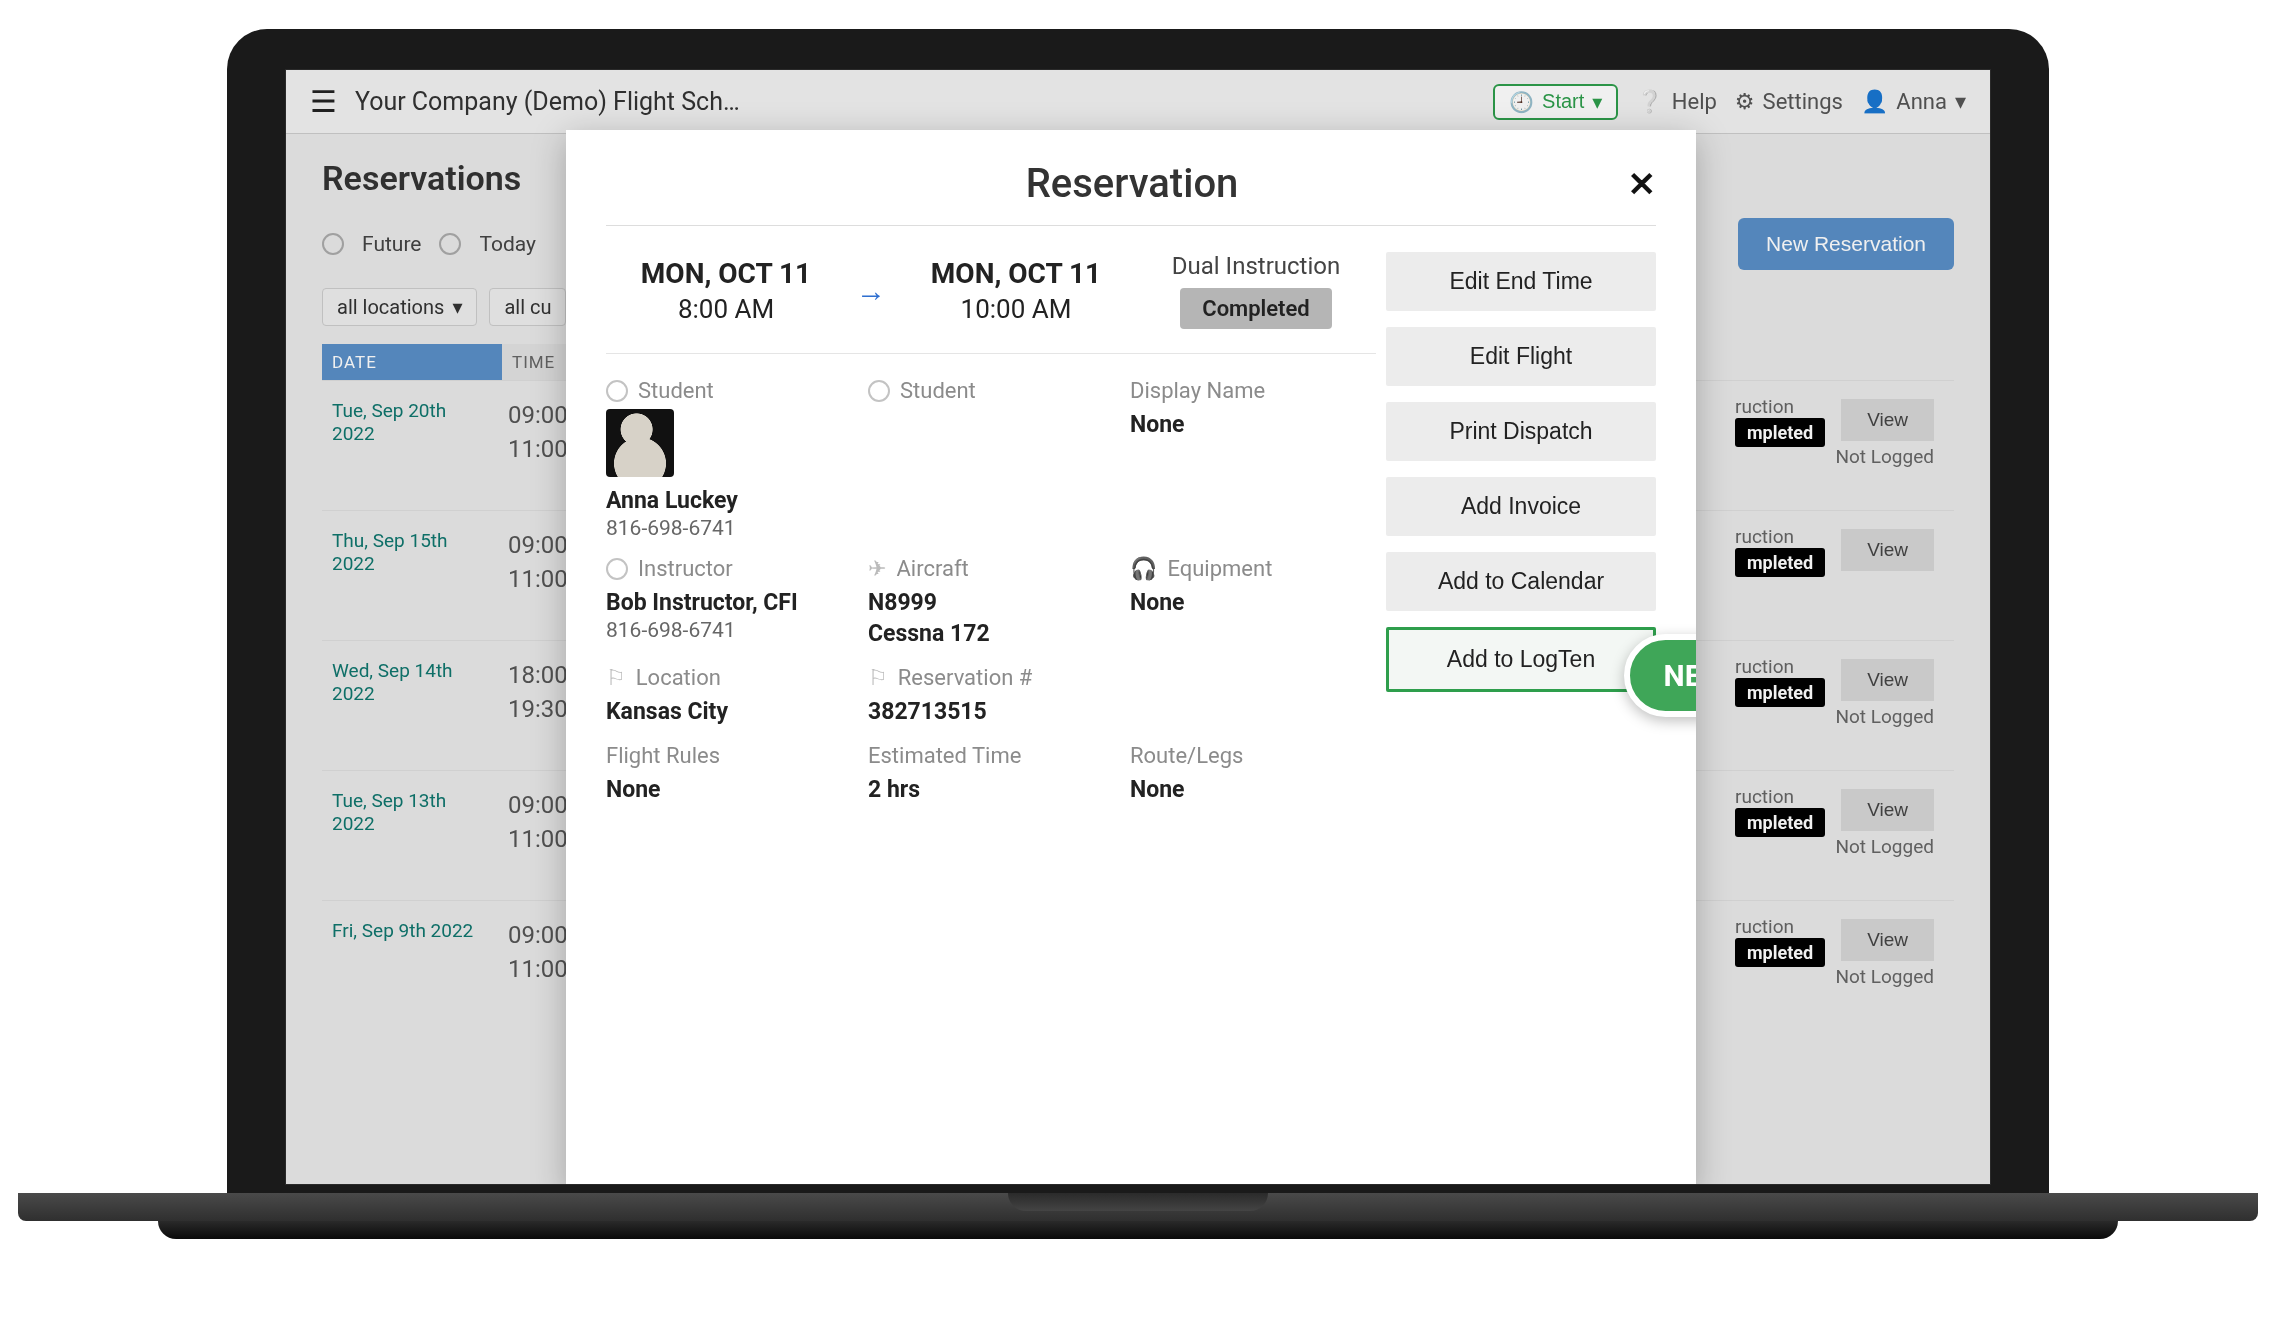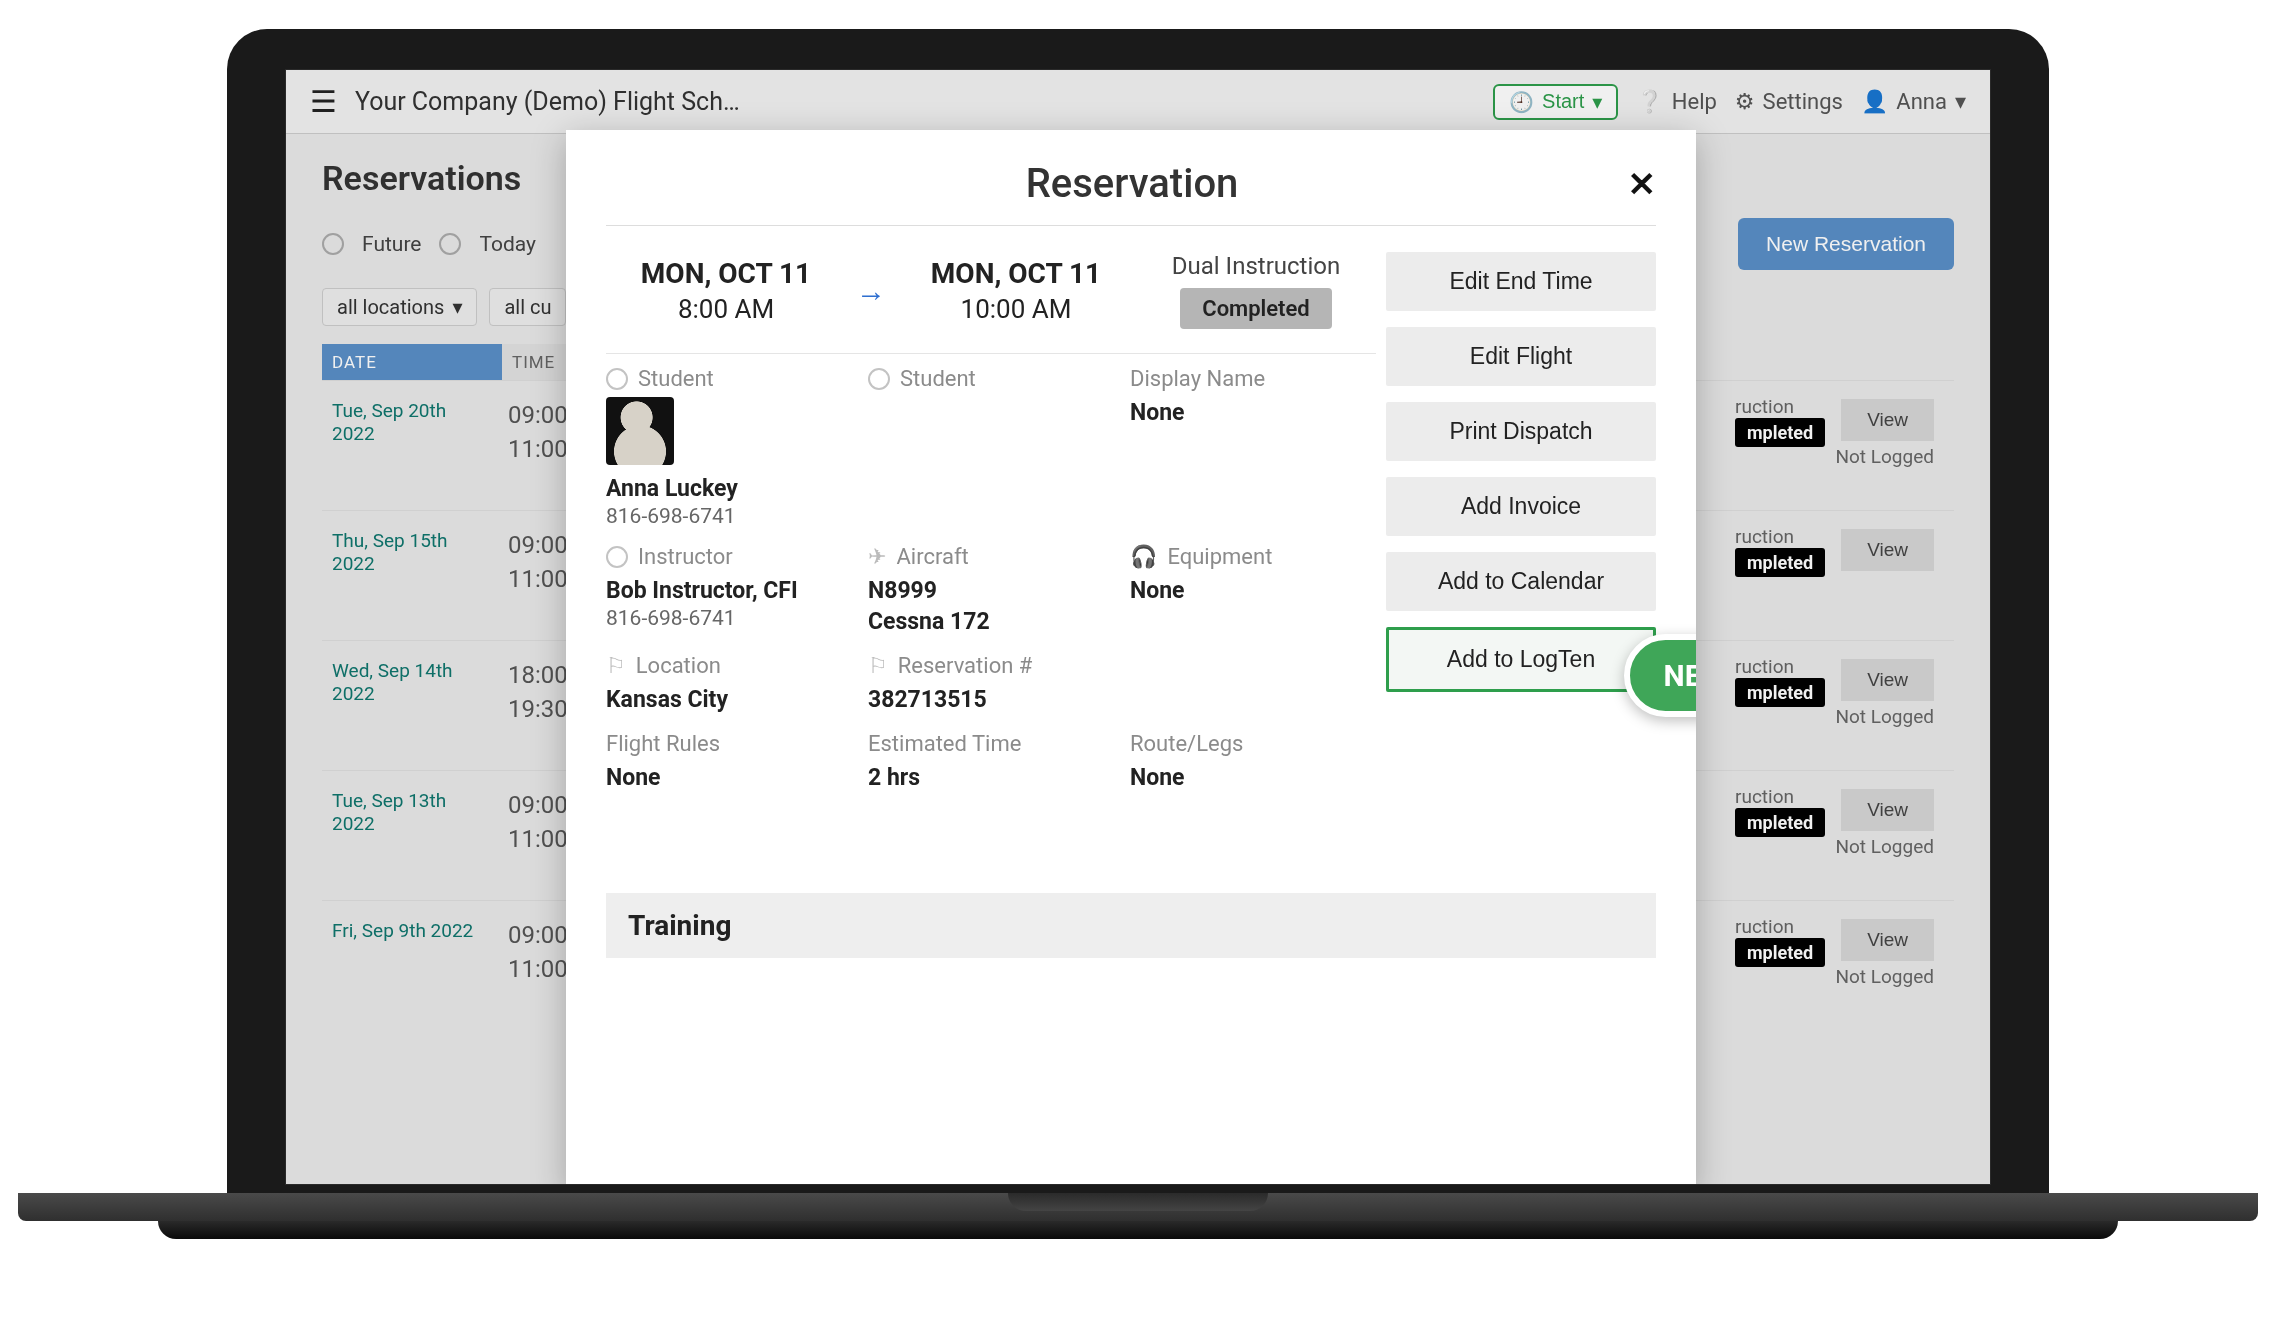--- a/index.html
+++ b/index.html
@@ -259,21 +259,21 @@
     padding:18px 34px;
     border-radius:999px;
     border:6px solid #fff;
     box-shadow: 0 4px 14px rgba(0,0,0,0.25);
   }
 
   .detail-section {
     grid-column: 1 / span 3;
     border-top:1px solid #e5e5e5;
     margin-top:20px;
-    padding-top:12px;
+    padding-top:24px;
     display:grid;
     grid-template-columns: 1fr 1fr 1fr;
     row-gap: 30px;
     column-gap:10px;
     gap:16px;
   }
   .field {}
   .field-label { display:flex; align-items:center; gap:10px; color:#8b8b8b; font-size:22px; margin-bottom:6px;}
   .field-value { color:#222; font-size:23px; font-weight:700; line-height:1.35;}
   .field-sub { color:#666; font-size:21px; font-weight:400;}
@@ -565,23 +565,20 @@
                 <div class="field-value">2 hrs</div>
               </div>
               <div class="field">
                 <div class="field-label">
                     <span>Route/Legs</span>
                   </div>
                 <div class="field-value">None</div>
               </div>
             </div>
 
-            <div class="training-bar">
-              <div class="training-head">Training</div>
-            </div>
 
           </div>
         </div>
 
       </div>
     </div>
   </div>
   <div class="laptop-base">
     <div class="laptop-base-top">
         <div class="laptop-notch"></div>

